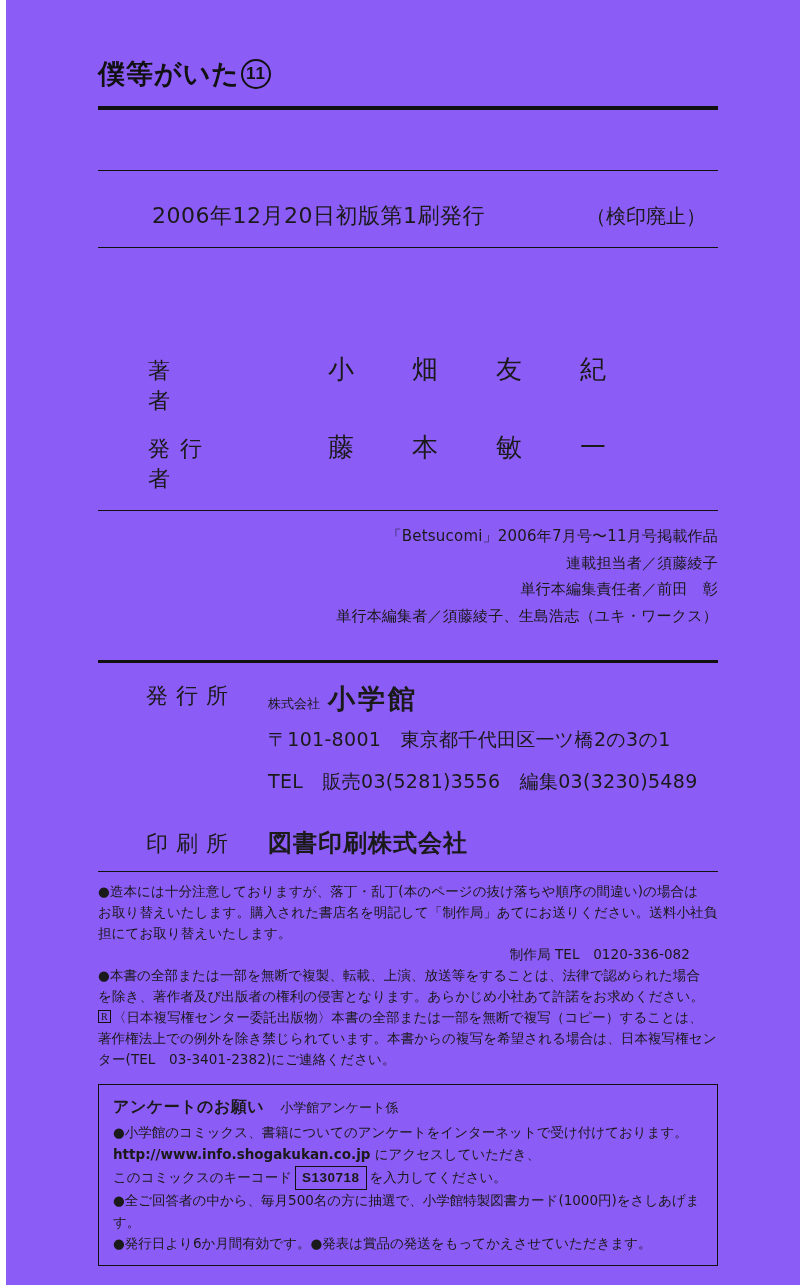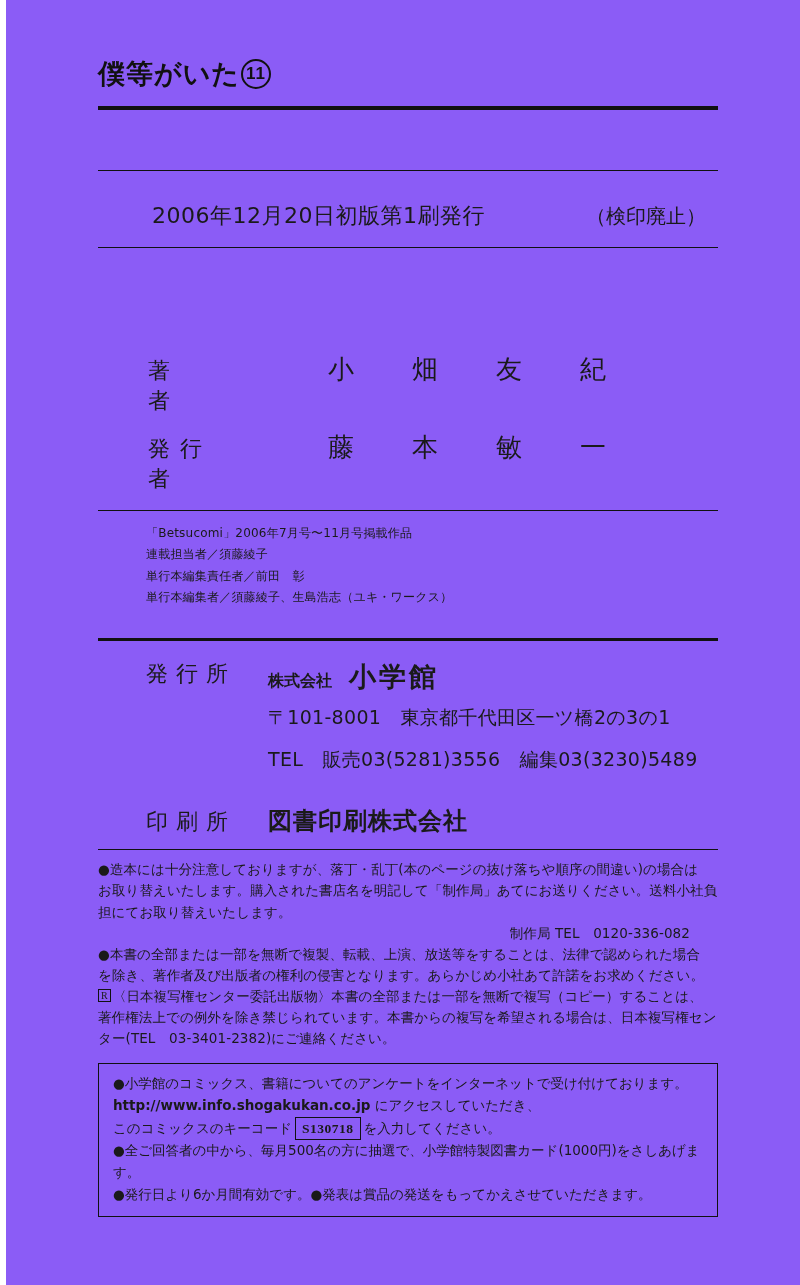--- a/index.html
+++ b/index.html
@@ -125,24 +125,25 @@
   .rule-credits {
     border-top: 1.5px solid #111;
     margin-top: 16px;
   }
 
   
   .staff {
     padding: 12px 0 4px 48px;
   }
   .staff div {
-    font-size: 12px;
+    font-size: 15px;
     line-height: 1.78;
     font-family: "DejaVu Sans", sans-serif;
     letter-spacing: 0.2px;
+    text-align: right;
   }
 
   .rule-staff-bottom {
     border-top: 3px solid #111;
     margin-top: 26px;
   }
 
   
   .pub-block {
     display: flex;
@@ -155,25 +156,25 @@
     font-size: 22px;
     letter-spacing: 8px;
     font-family: "DejaVu Sans", sans-serif;
   }
   .pub-body { flex: 1 1 auto; }
   .pub-name-line {
     display: flex;
     align-items: baseline;
   }
   .kk {
-    font-size: 16px;
+    font-size: 13px;
     font-family: "DejaVu Sans", sans-serif;
     letter-spacing: 0px;
-    margin-right: 17px;
-    font-weight: bold;
+    margin-right: 8px;
+    font-weight: normal;
   }
   .pub-name {
     font-size: 27px;
     font-weight: bold;
     letter-spacing: 3px;
     font-family: "DejaVu Sans", sans-serif;
   }
   .pub-addr {
     font-size: 19px;
     margin-top: 10px;
@@ -264,21 +265,21 @@
   .survey p { margin: 0; }
   .survey .url {
     font-weight: bold;
     font-family: "DejaVu Sans", sans-serif;
   }
   .keycode {
     display: inline-block;
     border: 1.5px solid #111;
     padding: 0px 6px;
     font-weight: bold;
-    font-family: Liberation Serif, serif;
+    font-family: Liberation Sans, sans-serif;
     letter-spacing: 0.5px;
     margin: 0 3px;
   }
 </style>
 </head>
 <body>
 
 <div class="page">
   <div class="inner">
 
@@ -340,20 +341,24 @@
       <p>担にてお取り替えいたします。</p>
       <p class="notice-tel">制作局 TEL　0120-336-082</p>
       <p>●本書の全部または一部を無断で複製、転載、上演、放送等をすることは、法律で認められた場合</p>
       <p>を除き、著作者及び出版者の権利の侵害となります。あらかじめ小社あて許諾をお求めください。</p>
       <p><span class="rmark">R</span><span>〈日本複写権センター委託出版物〉本書の全部または一部を無断で複写（コピー）することは、</span></p>
       <p>著作権法上での例外を除き禁じられています。本書からの複写を希望される場合は、日本複写権セン</p>
       <p>ター(TEL　03-3401-2382)にご連絡ください。</p>
     </div>
 
     <div class="survey">
+      <div class="survey-head">
+        <span class="survey-title">アンケートのお願い</span>
+        <span class="survey-sub">小学館アンケート係</span>
+      </div>
       <p>●小学館のコミックス、書籍についてのアンケートをインターネットで受け付けております。</p>
       <p><span class="url">http://www.info.shogakukan.co.jp</span><span> にアクセスしていただき、</span></p>
       <p><span>このコミックスのキーコード</span><span class="keycode">S130718</span><span>を入力してください。</span></p>
       <p>●全ご回答者の中から、毎月500名の方に抽選で、小学館特製図書カード(1000円)をさしあげます。</p>
       <p>●発行日より6か月間有効です。●発表は賞品の発送をもってかえさせていただきます。</p>
     </div>
 
   </div>
 </div>
 

